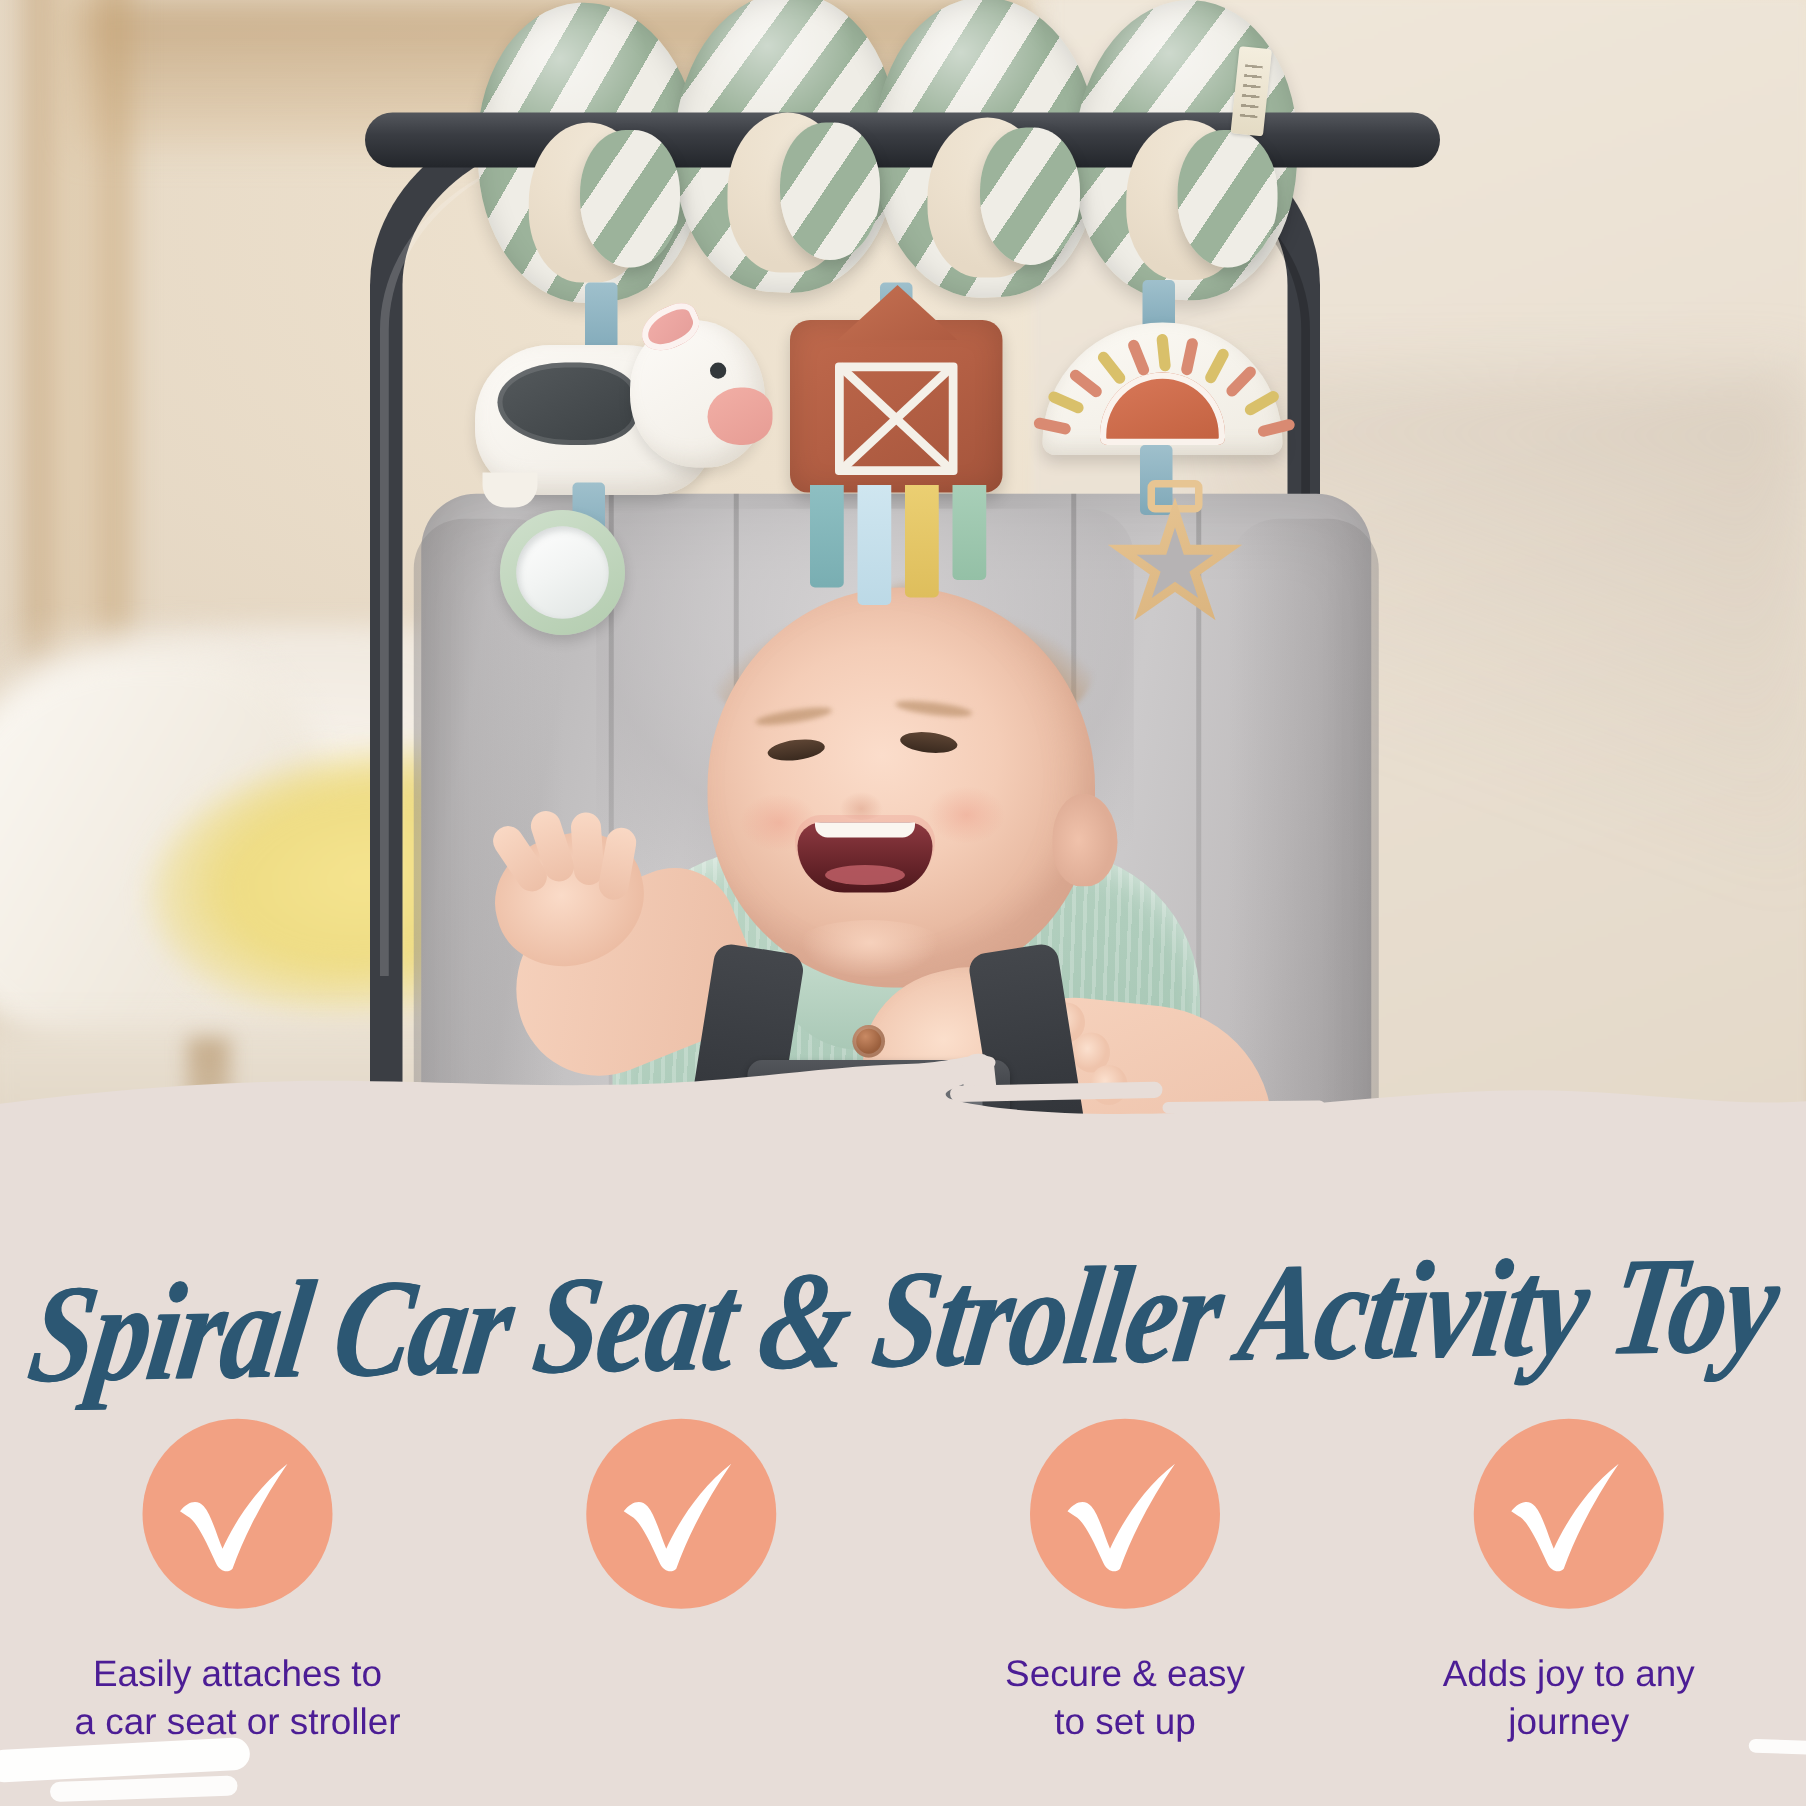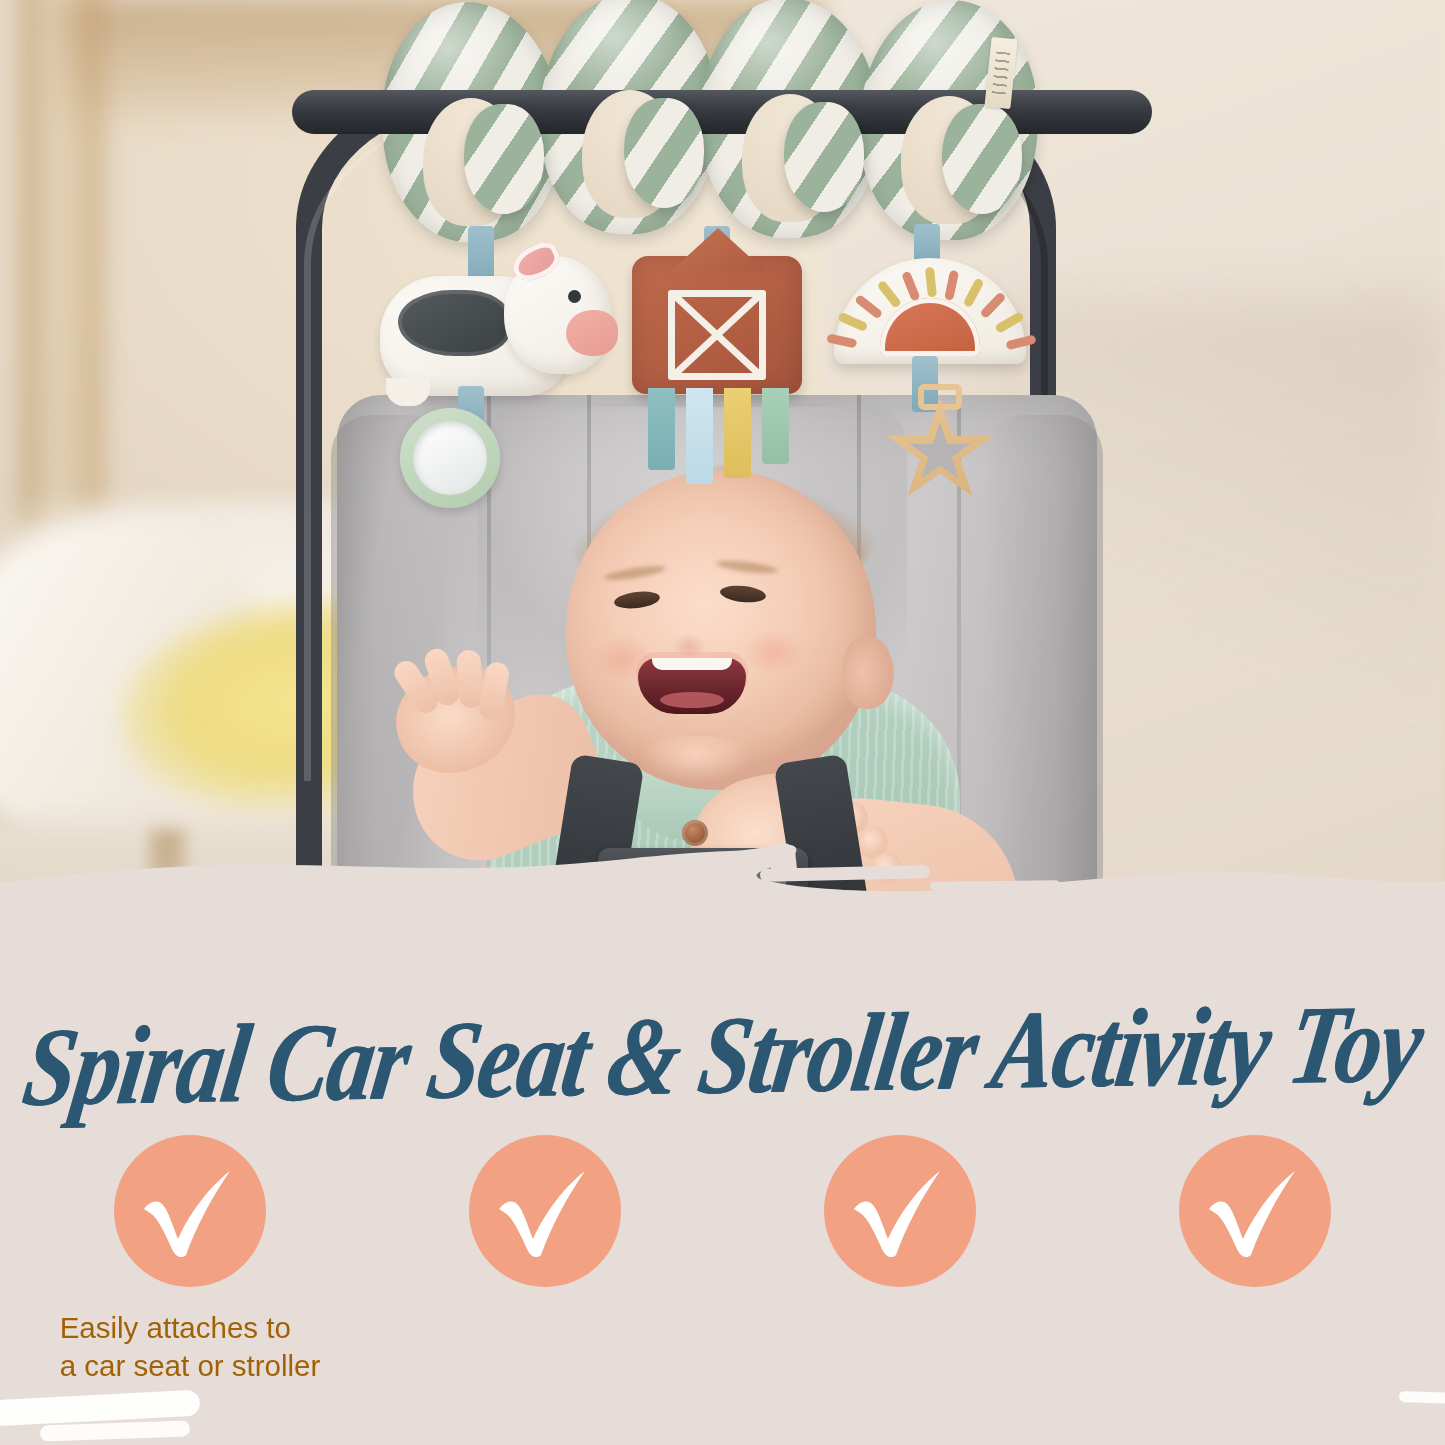--- a/index.html
+++ b/index.html
@@ -498,25 +498,25 @@
   }
   .feature { width:355px; display:flex; flex-direction:column; align-items:center; }
   .check-circle {
     width:152px; height:152px; border-radius:50%;
     background:#F2A183;
     display:flex; align-items:center; justify-content:center;
     position:relative;
   }
   .check-mark { position:absolute; left:26px; top:30px; width:100px; height:94px; }
   .feature-label {
-    margin-top:22px;
+    margin-top:34px;
     font-size:29.5px;
     line-height:1.28;
-    color:#a16207;
-    text-align:left;
+    color:#4c1d95;
+    text-align:center;
     max-width:300px;
     white-space:pre-line;
   }
 </style>
 </head>
 <body>
 
 <div id="stage">
 
   <div class="photo">
@@ -692,25 +692,29 @@
       </div>
     </div>
 
     <div class="feature">
       <div class="check-circle">
         <svg class="check-mark" viewBox="0 0 100 94">
           <path d="M4,44 C10,36 18,34 23,40 C29,47 33,62 38,74 C46,56 64,26 90,6
                    C72,32 56,62 46,90 C42,94 36,92 33,86 C27,73 18,52 10,48 Z" fill="#FFFFFF"></path>
         </svg>
       </div>
+      <div class="feature-label">Secure &amp; easy
+to set up</div>
     </div>
 
     <div class="feature">
       <div class="check-circle">
         <svg class="check-mark" viewBox="0 0 100 94">
           <path d="M4,44 C10,36 18,34 23,40 C29,47 33,62 38,74 C46,56 64,26 90,6
                    C72,32 56,62 46,90 C42,94 36,92 33,86 C27,73 18,52 10,48 Z" fill="#FFFFFF"></path>
         </svg>
       </div>
+      <div class="feature-label">Adds joy to any
+journey</div>
     </div>
 
   </div>
 </div>
 
 </body></html>

